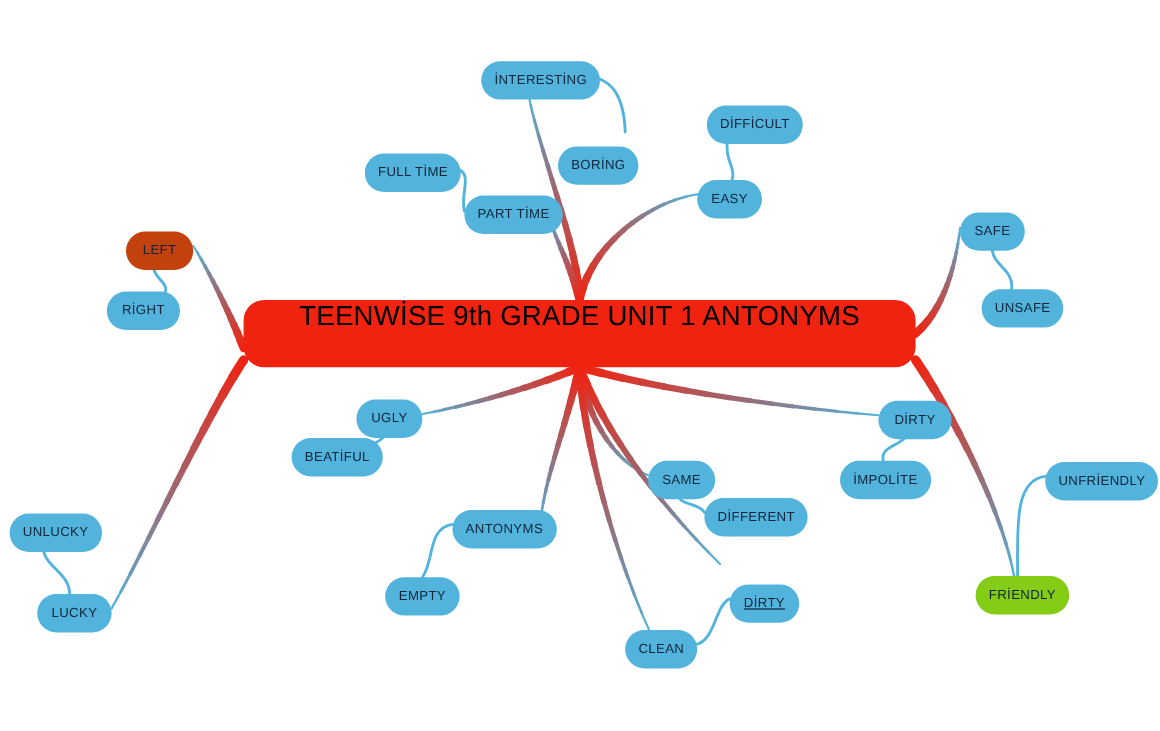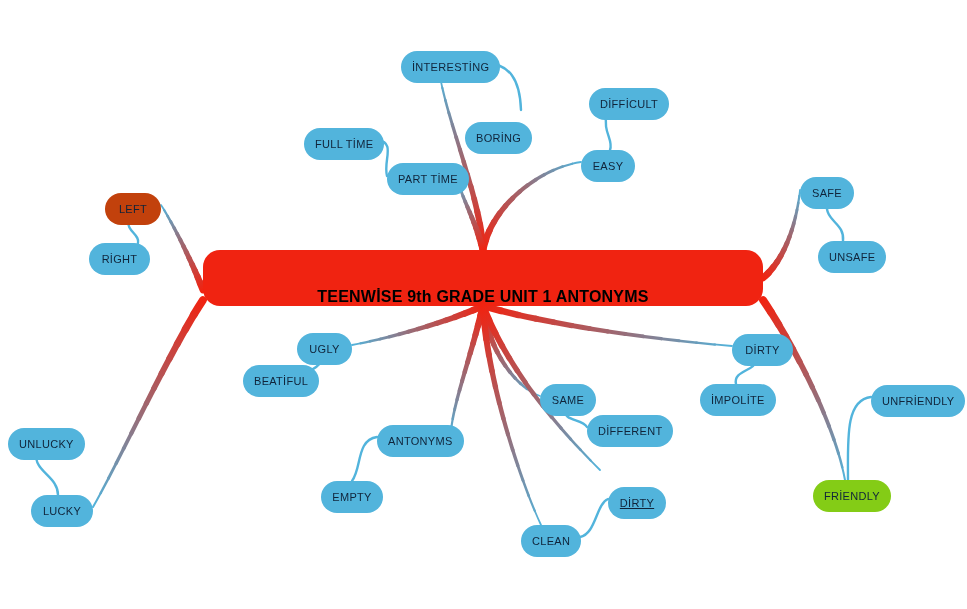--- a/index.html
+++ b/index.html
@@ -43,27 +43,27 @@
     letter-spacing: 0.3px;
     white-space: nowrap;
     height: 25px;
     padding: 16px 11px;
     line-height: 1;
   }
   .center-node {
     position: absolute;
     box-sizing: border-box;
     display: flex;
-    align-items: flex-end;
+    align-items: flex-start;
     justify-content: center;
     background: #f02311;
     color: #000000;
     border-radius: 17px;
-    font-size: 16px;
-    font-weight: bold;
+    font-size: 23px;
+    font-weight: normal;
     letter-spacing: 0.2px;
     white-space: nowrap;
   }
 </style>
 </head>
 <body>
 
 <div id="mindmap">
 
   <svg class="edges" viewBox="0 0 967 609" xmlns="http://www.w3.org/2000/svg">

